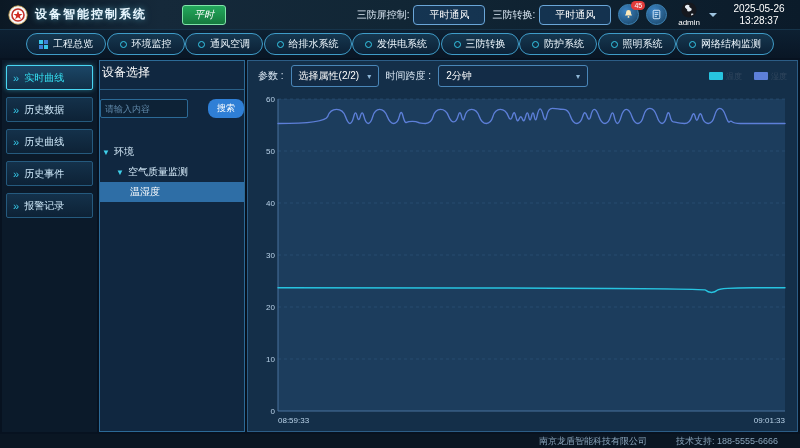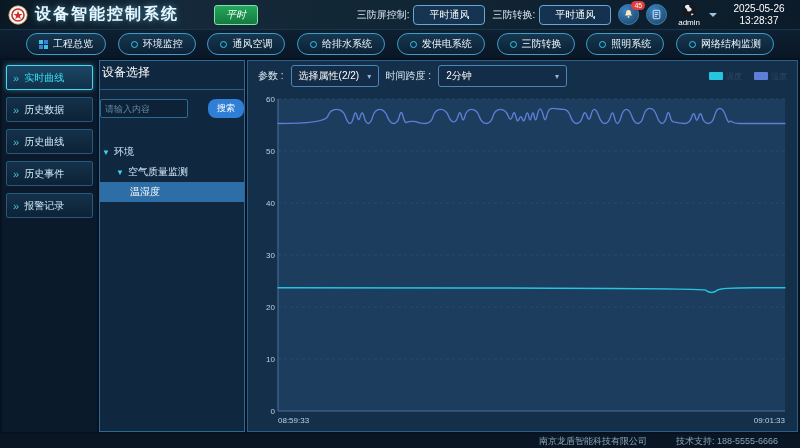--- a/index.html
+++ b/index.html
@@ -5,21 +5,21 @@
   * { margin:0; padding:0; box-sizing:border-box; }
   html,body { width:800px; height:448px; overflow:hidden; background:#071220;
     font-family:"Liberation Sans","DejaVu Sans",sans-serif; }
   body { display:flex; flex-direction:column; }
 
   
   .header { height:30px; flex:0 0 30px; display:flex; align-items:center; gap:7px;
     padding:0 8px; background:linear-gradient(90deg,#0b1824 0%,#15293a 20%,#112635 50%,#0b1b2a 100%);
     border-bottom:1px solid #16344a; }
   .logo { width:20px; height:20px; display:flex; }
-  .title { font-size:16px; font-weight:bold; color:#e8f7ff; letter-spacing:2px;
+  .title { font-size:12px; font-weight:bold; color:#e8f7ff; letter-spacing:2px;
     text-shadow:0 0 6px rgba(110,220,255,.55); white-space:nowrap; }
   .badge-mode { margin-left:28px; background:linear-gradient(180deg,#23a85c,#157a3e);
     border:1px solid #7fe3a8; color:#fff; font-size:10px; padding:2px 11px; border-radius:3px;font-style:italic; }
   .spacer { flex:1; }
   .ctrl-group { display:flex; align-items:center; gap:4px; white-space:nowrap; }
   .ctrl-label { font-size:10px; color:#d9e6f2; }
   .pill-btn { appearance:none; background:rgba(25,65,105,.55); border:1px solid #6aa6d8;
     border-radius:4px; color:#fff; font-size:10px; padding:2px 15px; cursor:pointer;
     font-family:Liberation Serif, serif; white-space:nowrap; }
   .icon-btn { width:21px; height:21px; border-radius:50%; position:relative; flex:0 0 21px;
@@ -71,21 +71,21 @@
   .tree-row.selected { background:#2e6ea6; color:#fff; margin:0 -6px; padding-left:36px; }
 
   .chart-panel { flex:1; background:#142f49; border:1px solid #2c5d86; display:flex;
     flex-direction:column; min-width:0; }
   .chart-controls { height:30px; flex:0 0 30px; display:flex; align-items:center; gap:7px;
     padding:0 10px; font-size:10px; color:#e6f2fb; }
   .select { display:flex; align-items:center; justify-content:space-between; gap:8px; cursor:pointer;
     border:1px solid #4a86b8; background:#132c47; border-radius:3px; padding:3px 7px;
     color:#fff; font-size:10px; white-space:nowrap; }
   .select .sel-chev { color:#8fb8d8; font-size:8px; }
-  .sel-param { width:88px; } .sel-time { width:129px; }
+  .sel-param { width:88px; } .sel-time { width:150px; }
   .legend { margin-left:auto; display:flex; gap:12px; align-items:center; }
   .legend-item { display:flex; gap:3px; align-items:center; cursor:pointer; }
   .swatch { width:14px; height:8px; border-radius:1px; }
   .legend-label { font-size:8px; color:#31475e; }
   .plot { flex:1; position:relative; margin:0 6px 4px 6px; min-height:0; }
   .plot svg { position:absolute; left:0; top:0; }
 
   
   .footer { height:14px; flex:0 0 14px; background:#0a1623; display:flex; align-items:center;
     justify-content:flex-end; gap:29px; padding:0 22px; font-size:9px; color:#8aa4ba; }
@@ -177,20 +177,24 @@
     <span class="ring-ico"></span>
     <span>给排水系统</span>
   </button>
   <button class="nav-pill">
     <span class="ring-ico"></span>
     <span>发供电系统</span>
   </button>
   <button class="nav-pill">
     <span class="ring-ico"></span>
     <span>三防转换</span>
+  </button>
+  <button class="nav-pill">
+    <span class="ring-ico"></span>
+    <span>防护系统</span>
   </button>
   <button class="nav-pill">
     <span class="ring-ico"></span>
     <span>照明系统</span>
   </button>
   <button class="nav-pill">
     <span class="ring-ico"></span>
     <span>网络结构监测</span>
   </button>
 </div>

